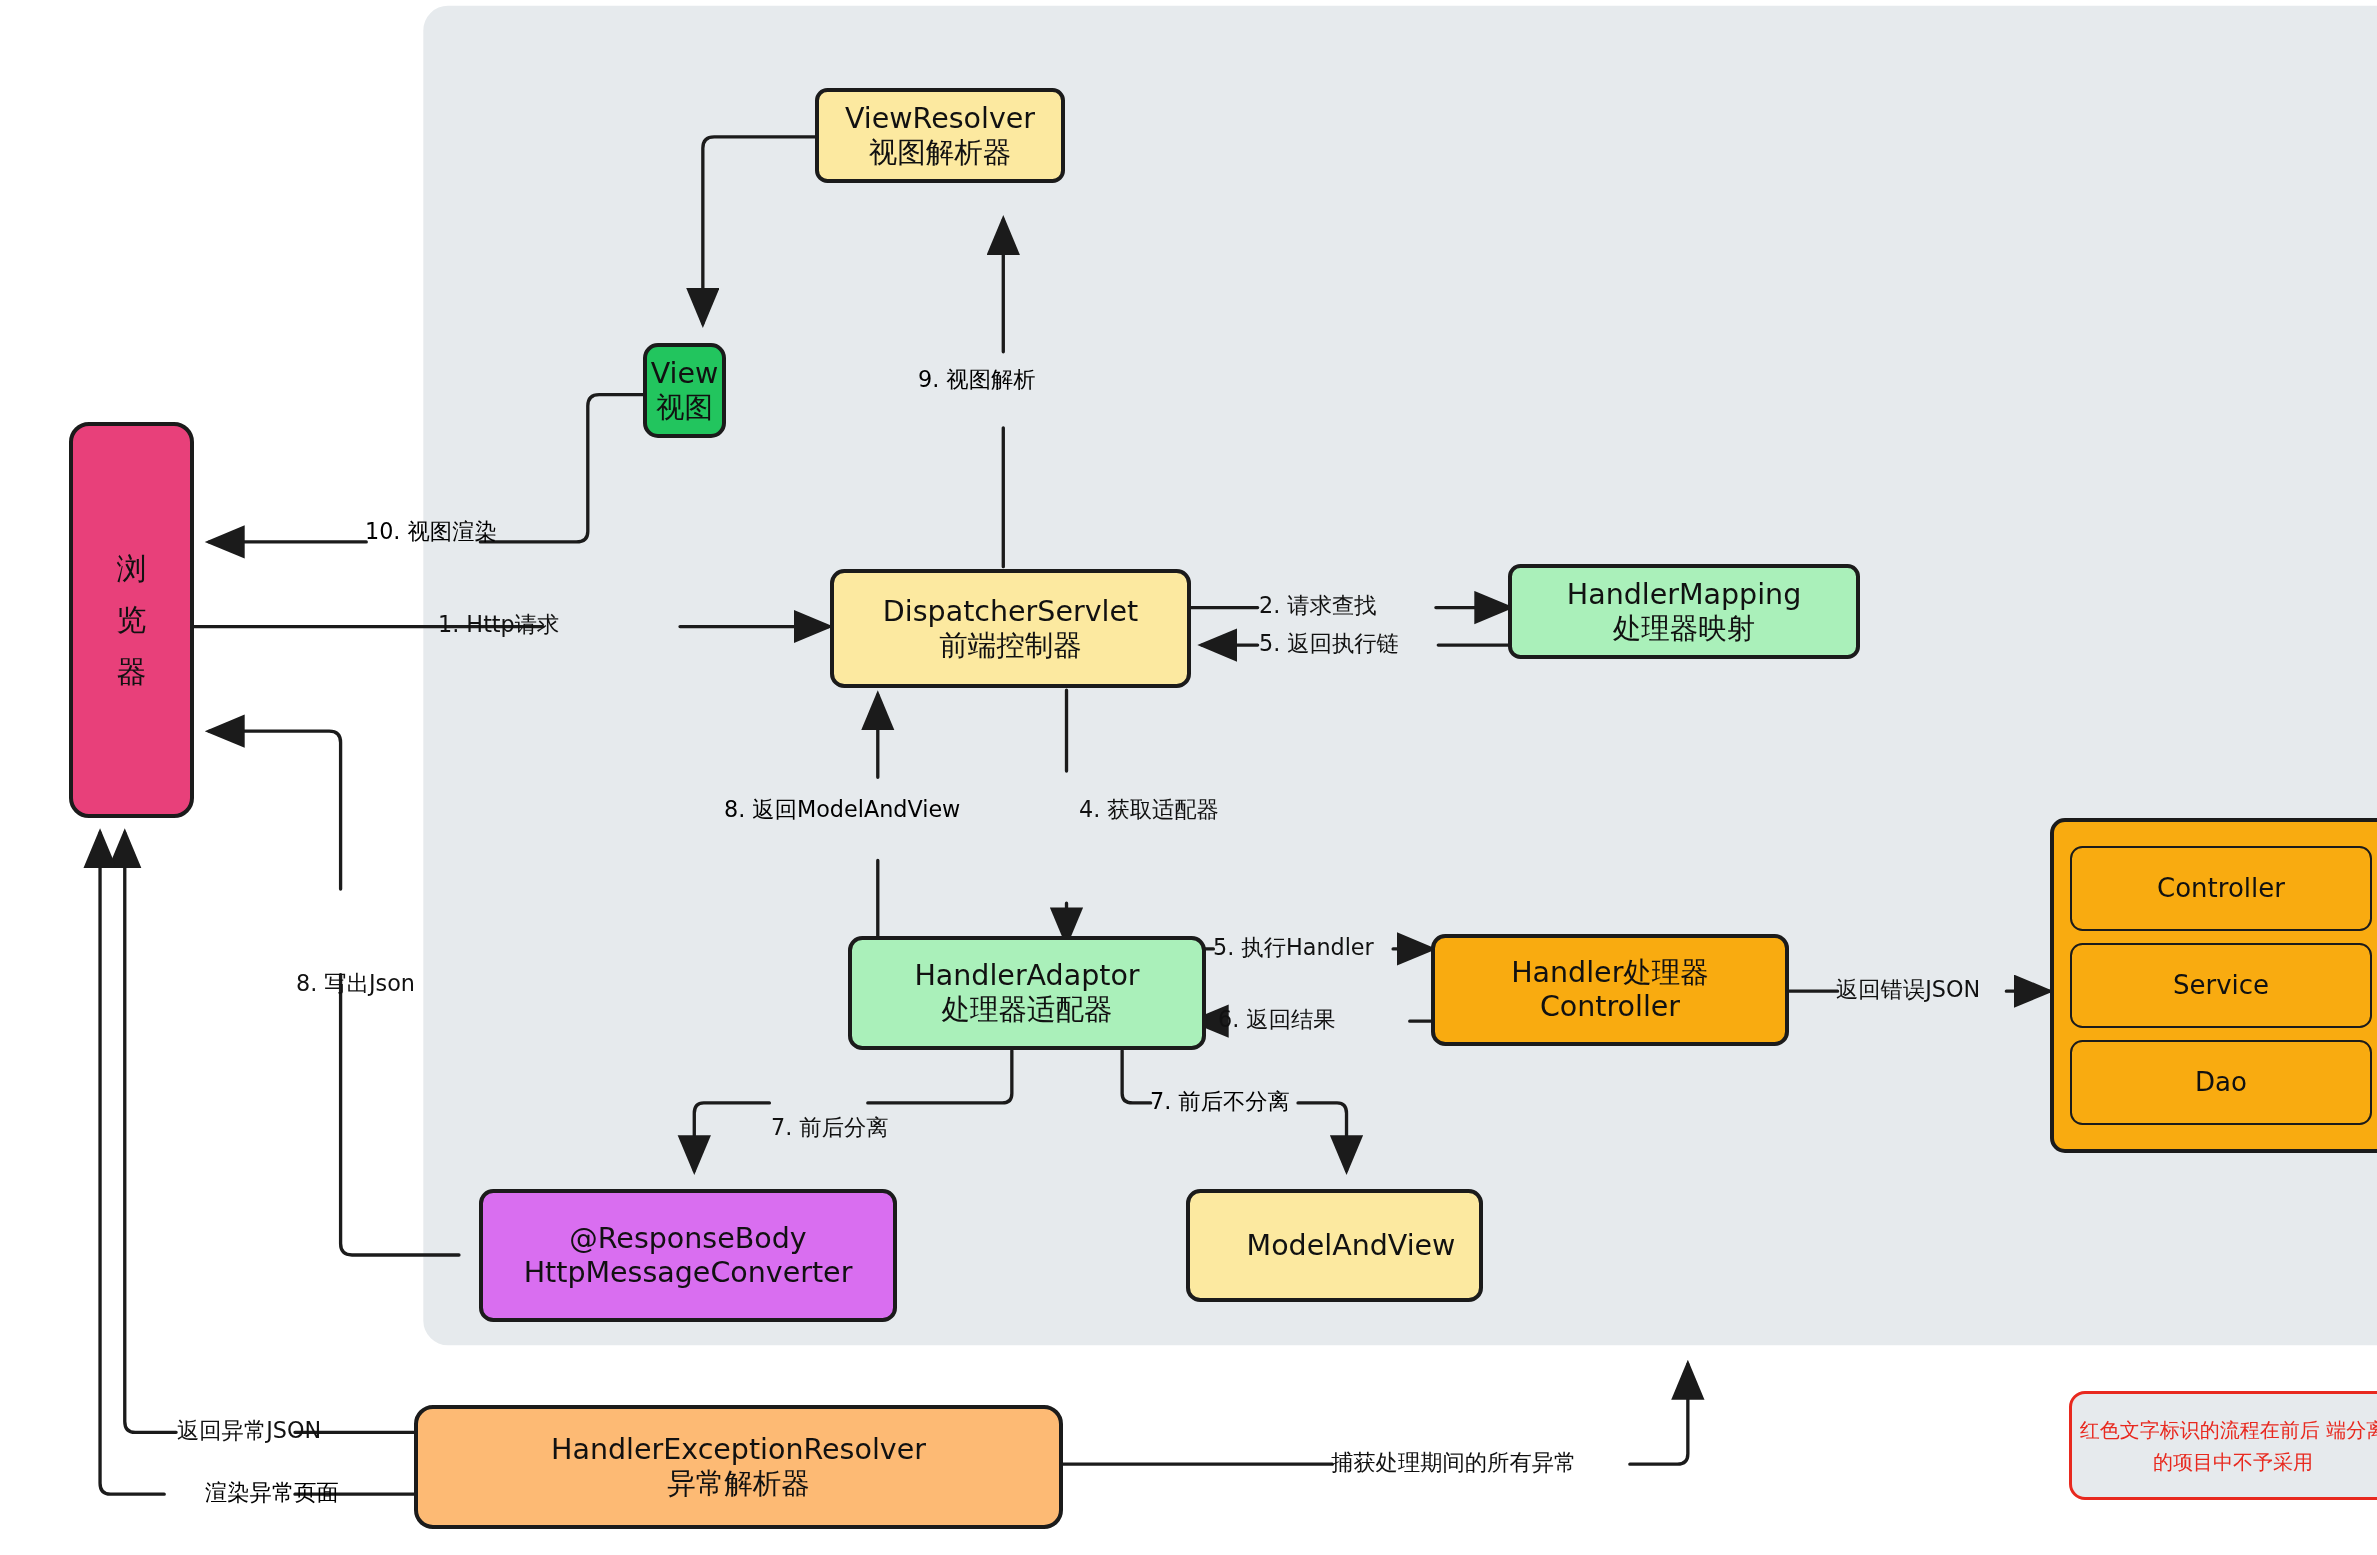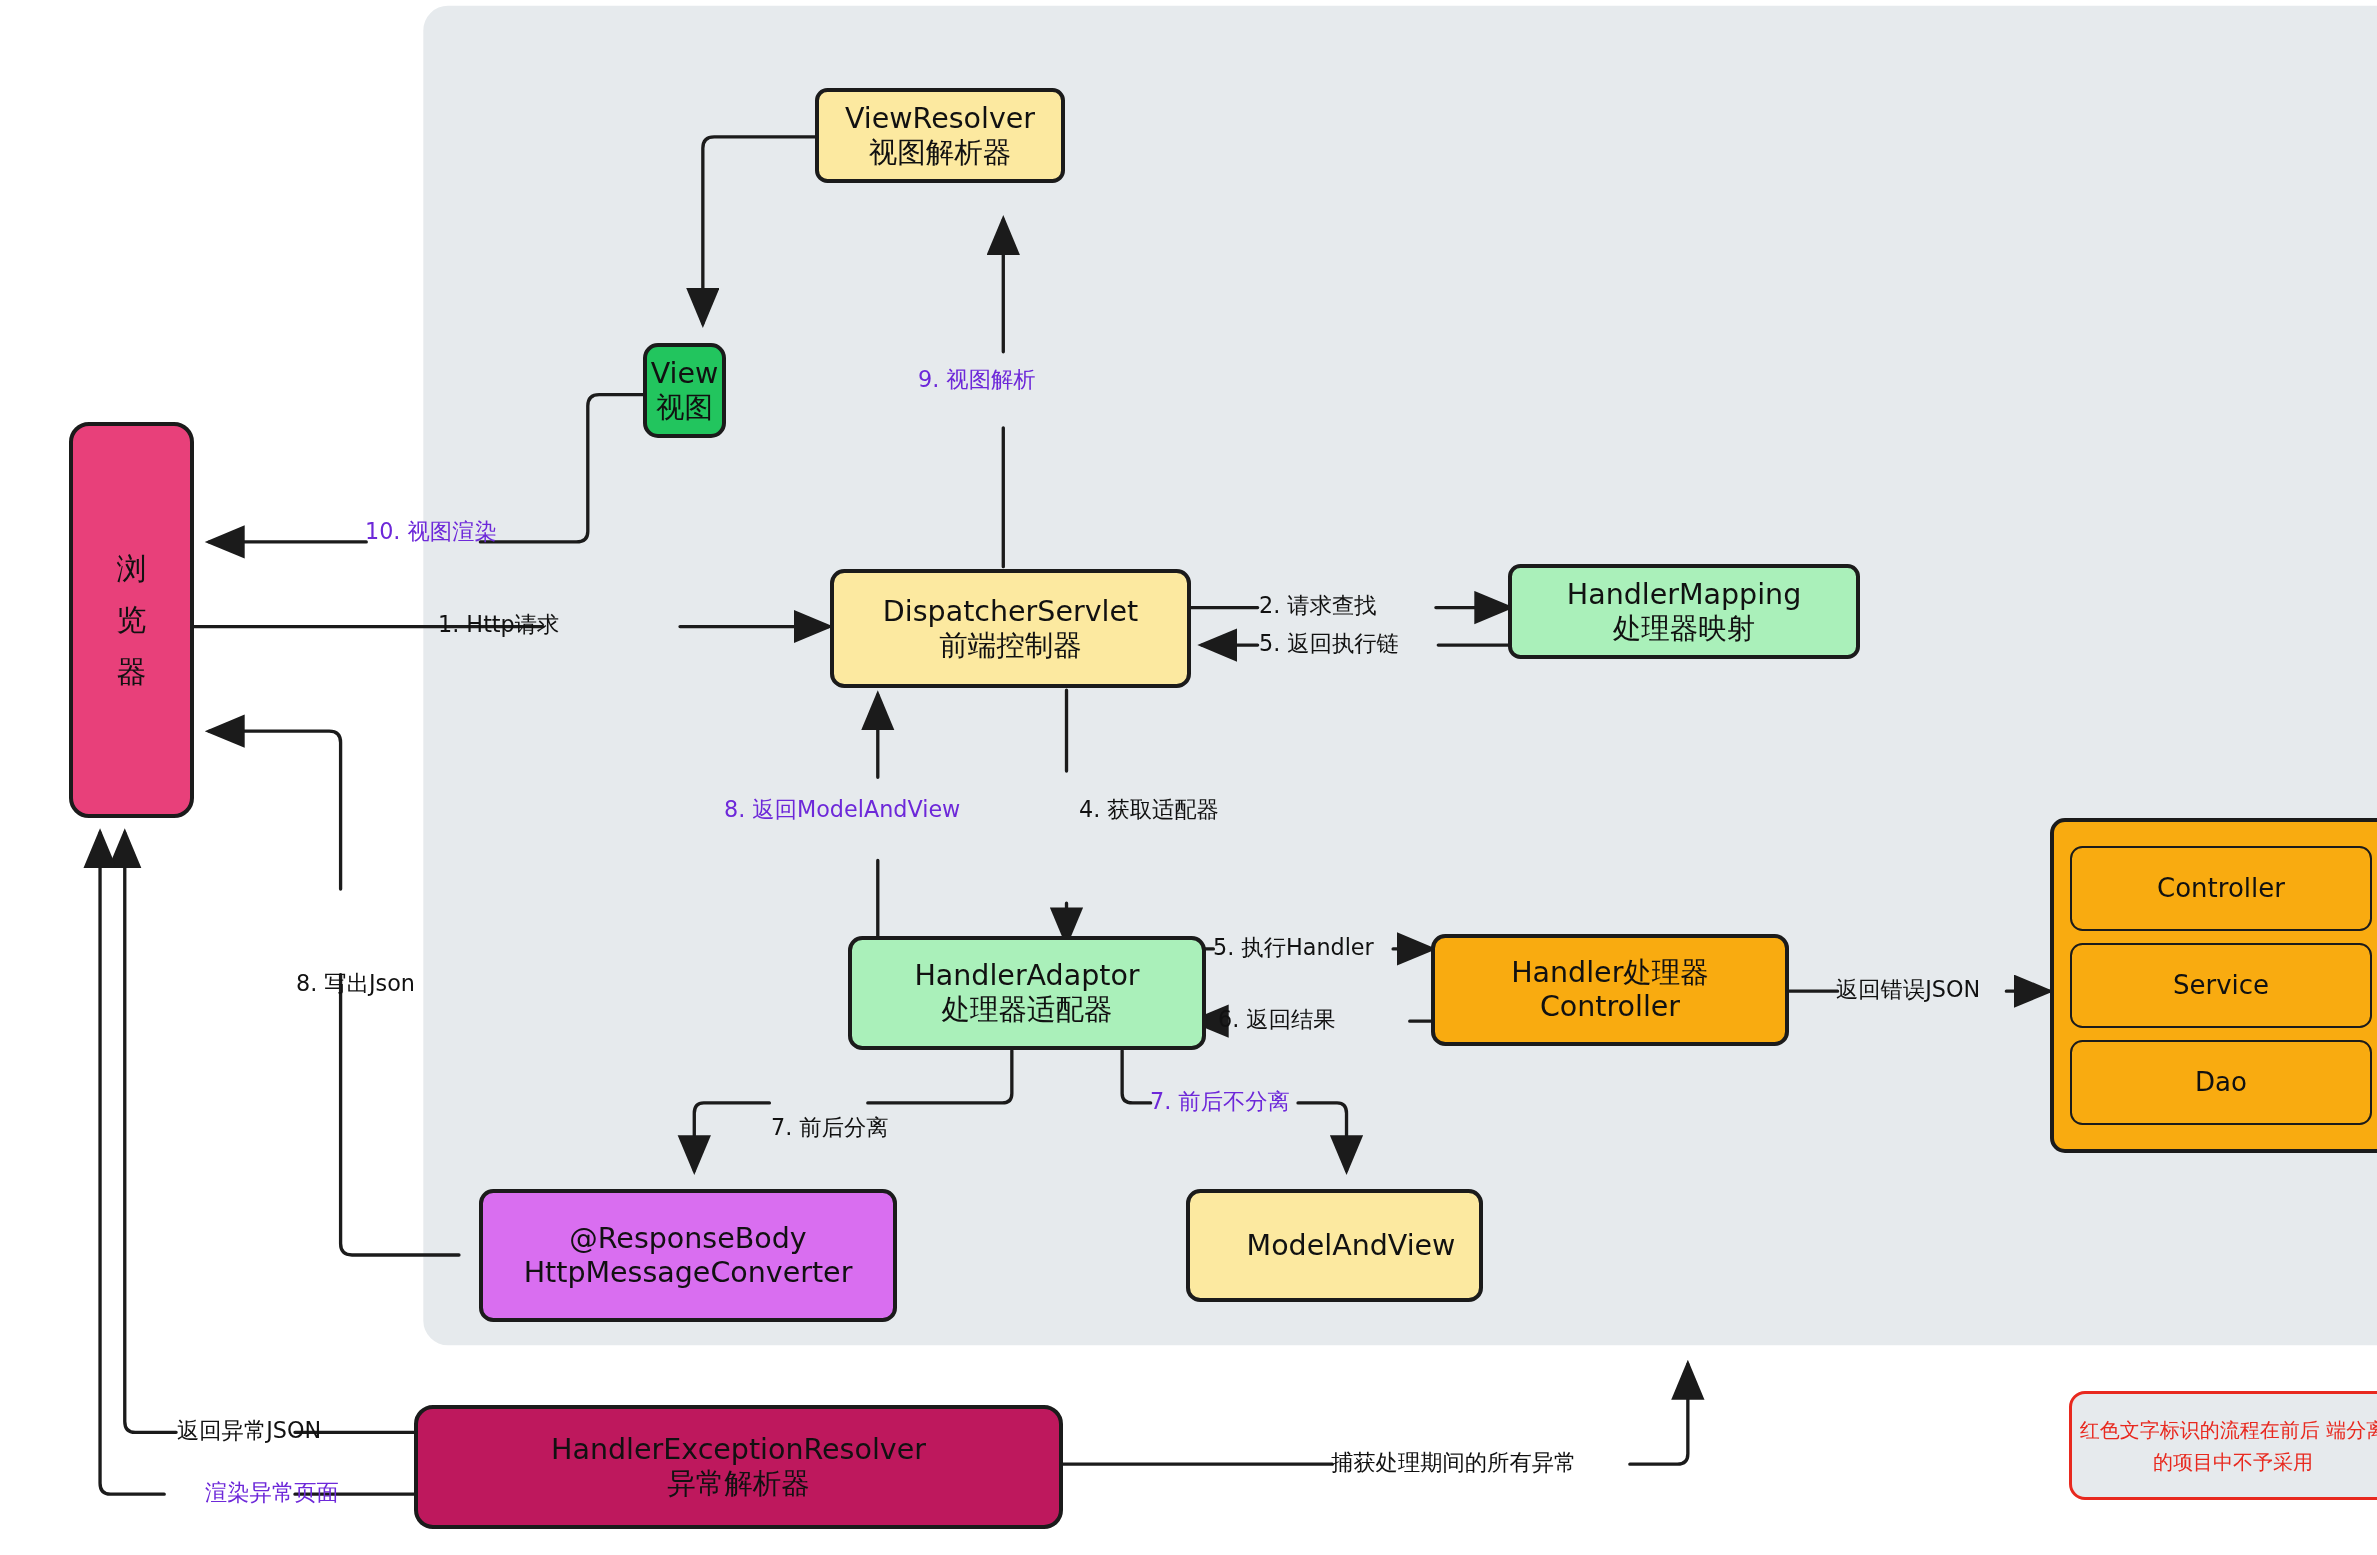--- a/index.html
+++ b/index.html
@@ -7,21 +7,21 @@
        font-family:"DejaVu Sans","Liberation Sans",sans-serif;}
   #stage{position:absolute;left:0;top:0;width:2462px;height:1555px;}
   svg.layer{position:absolute;left:0;top:0;width:2462px;height:1555px;overflow:visible;}
   .node{position:absolute;box-sizing:border-box;display:flex;flex-direction:column;
         align-items:center;justify-content:center;text-align:center;
         border:4.3px solid #1b1b1b;color:#111111;line-height:1.18;}
   .node .ln{display:block;white-space:nowrap;}
   .big{font-size:28.5px;}
   .lbl{position:absolute;white-space:nowrap;font-size:22.3px;color:#111111;
        line-height:1.1;}
-  .lbl.red{color:#6d28d9;}
+  .lbl.red{color:#000000;}
   .note{position:absolute;box-sizing:border-box;display:flex;align-items:center;
         justify-content:center;text-align:center;border:3.3px solid #e8291f;
         border-radius:16px;background:#e6eaed;color:#e8291f;font-size:20px;line-height:1.6;}
   .stackrow{box-sizing:border-box;border:2.9px solid #1b1b1b;border-radius:12.4px;
             display:flex;align-items:center;justify-content:center;color:#111;font-size:26px;}
 </style>
 </head>
 <body>
 
 <div id="stage">
@@ -113,21 +113,21 @@
 
   <div class="node" style="left:479px;top:1189px;width:418px;height:133px;border-radius:14.3px;background:#d96ef0;">
     <span class="ln big">@ResponseBody</span>
     <span class="ln big">HttpMessageConverter</span>
   </div>
 
   <div class="node" style="left:1186px;top:1189px;width:297px;height:113px;border-radius:14.3px;background:#fce9a0;padding-left:33px;">
     <span class="ln big">ModelAndView</span>
   </div>
 
-  <div class="node" style="left:414px;top:1405px;width:649px;height:124px;border-radius:19px;background:#be185d;">
+  <div class="node" style="left:414px;top:1405px;width:649px;height:124px;border-radius:19px;background:#fdba74;">
     <span class="ln big">HandlerExceptionResolver</span>
     <span class="ln big">异常解析器</span>
   </div>
 
   <div class="node" style="left:2050px;top:818px;width:342px;height:335px;border-radius:15px;background:#f9ab10;
               justify-content:space-evenly;padding:12.4px 16px;">
     <div class="stackrow" style="width:100%;height:28%;">
       <span>Controller</span>
     </div>
     <div class="stackrow" style="width:100%;height:28%;">

